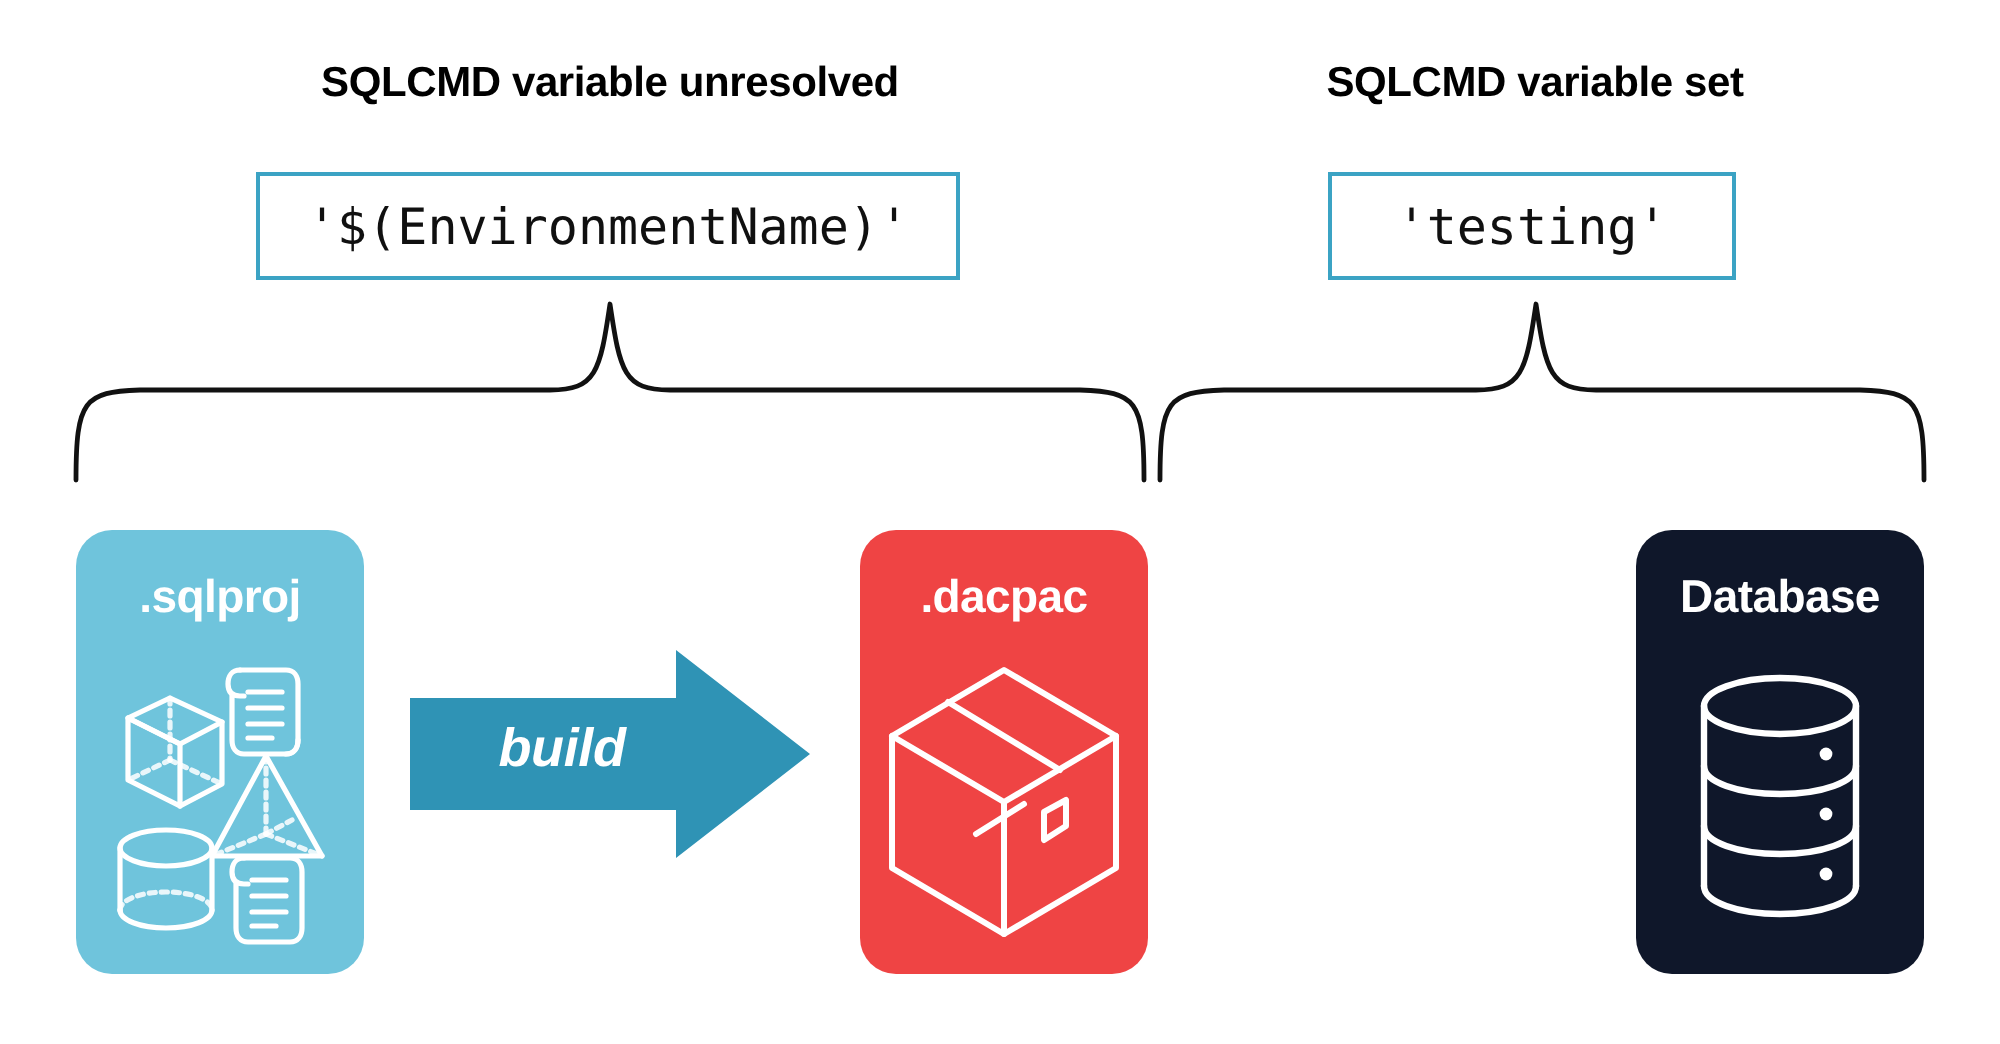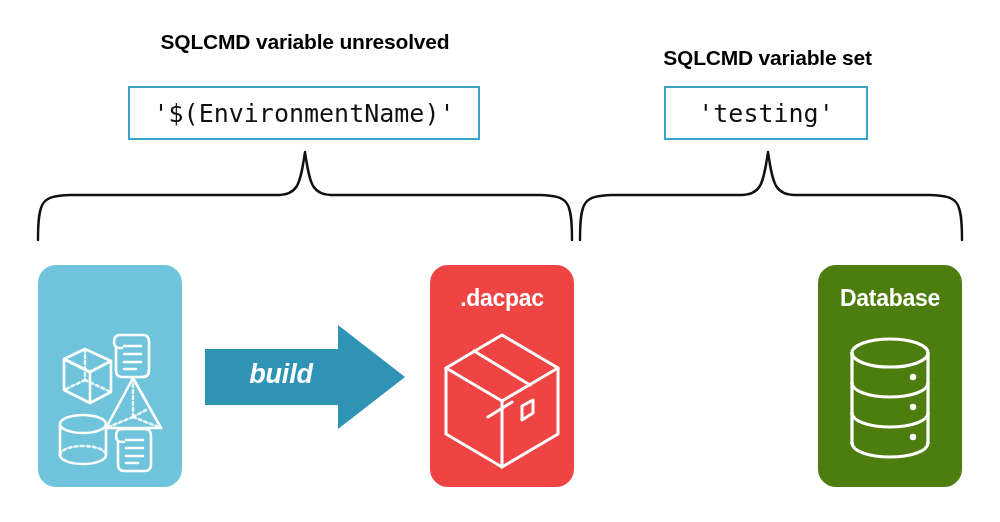--- a/index.html
+++ b/index.html
@@ -28,21 +28,21 @@
     position: absolute;
     font-family: "Liberation Sans", sans-serif;
     font-weight: bold;
     font-size: 21px;
     color: #000000;
     letter-spacing: -0.2px;
     text-align: center;
     white-space: nowrap;
   }
   #heading-left  { left: 0px;   top: 30px; width: 610px; }
-  #heading-right { left: 575px; top: 46px; width: 385px; }
+  #heading-right { left: 575px; top: 30px; width: 385px; }
 
   
   .code-box {
     position: absolute;
     box-sizing: border-box;
     border: 2px solid #3ba3c4;
     background: #ffffff;
     display: flex;
     align-items: center;
     justify-content: center;
@@ -67,21 +67,21 @@
   .stage-box {
     position: absolute;
     box-sizing: border-box;
     border-radius: 18px;
     top: 265px;
     width: 144px;
     height: 222px;
   }
   #box-sqlproj  { left: 38px;  background: #6fc4dc; }
   #box-dacpac   { left: 430px; background: #ef4444; }
-  #box-database { left: 818px; background: #4d7c0f; }
+  #box-database { left: 818px; background: #0f172a; }
 
   .box-label {
     position: absolute;
     top: 20px;
     left: 0;
     width: 100%;
     text-align: center;
     font-family: "Liberation Sans", sans-serif;
     font-weight: bold;
     font-size: 23px;
@@ -149,20 +149,21 @@
         C 580,200 584,196 612,195
         L 738,195
         C 761,195 763,186 768,152
         C 773,186 775,195 798,195
         L 930,195
         C 958,196 962,200 962,240"></path>
     </g>
   </svg>
 
   <div class="stage-box" id="box-sqlproj">
+    <div class="box-label">.sqlproj</div>
     <svg class="box-art" viewBox="0 0 144 160">
       <g fill="none" stroke="#ffffff" stroke-width="2.6" stroke-linecap="round" stroke-linejoin="round">
 
         <g>
           <path d="M26,38 L47,28 L73,40 L52,51 Z"></path>
           <path d="M26,38 L26,69 L52,82 L52,51 Z"></path>
           <path d="M73,40 L73,71 L52,82"></path>
           <path d="M47,28 L47,59" stroke-dasharray="3 3" opacity="0.85"></path>
           <path d="M47,59 L26,69" stroke-dasharray="3 3" opacity="0.85"></path>
           <path d="M47,59 L73,71" stroke-dasharray="3 3" opacity="0.85"></path>

